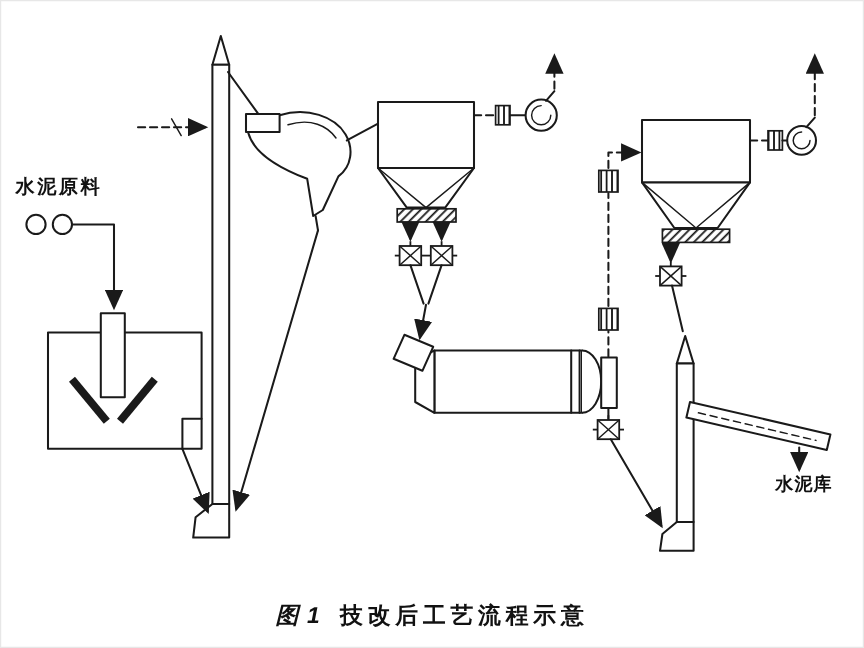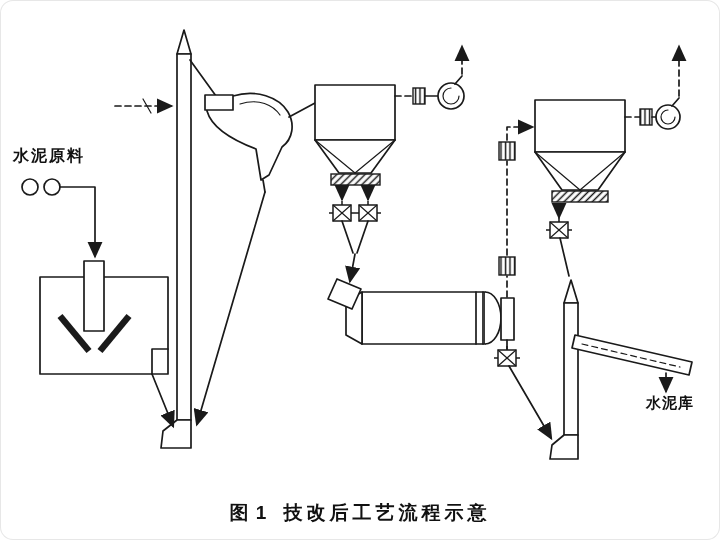--- a/index.html
+++ b/index.html
@@ -1,29 +1,29 @@
 <!DOCTYPE html>
 <html><head>
 <meta charset="utf-8">
 <style>
   html,body{margin:0;padding:0;background:#fff;}
-  .stage{position:relative;width:720px;height:540px;background:#ffffff;font-family:"Liberation Sans",sans-serif;color:#111;overflow:hidden;box-shadow:inset 0 0 0 1px #e7e7e7;border-radius:13px;}
+  .stage{position:relative;width:720px;height:540px;background:#ffffff;font-family:"Liberation Sans",sans-serif;color:#111;overflow:hidden;box-shadow:inset 0 0 0 1px #e7e7e7;}
   .stage svg{position:absolute;left:0;top:0;}
   .ln{fill:none;stroke:#1a1a1a;stroke-width:1.7;stroke-linecap:round;stroke-linejoin:round;}
   .thin{stroke-width:1.2;}
   .thick{stroke-width:6.5;stroke-linecap:butt;}
   .dash{stroke-dasharray:6 4;}
   .shape{fill:#ffffff;stroke:#1a1a1a;stroke-width:1.7;stroke-linejoin:round;}
   .pat-h{fill:url(#hatch);stroke:#1a1a1a;stroke-width:1.4;}
   .pat-s{fill:url(#stripes);stroke:#1a1a1a;stroke-width:1.4;}
   .txt{position:absolute;font-weight:bold;color:#111;white-space:nowrap;}
   .lbl-raw{left:13px;top:146px;font-size:16px;letter-spacing:2px;}
   .lbl-silo{left:646px;top:394px;font-size:15px;letter-spacing:1px;}
   .caption{left:0;top:500px;width:720px;text-align:center;font-size:19px;letter-spacing:4px;}
-  .caption .pre{letter-spacing:1px;margin-right:16px;}
+  .caption .pre{letter-spacing:1px;margin-right:16px;font-style:italic;}
 </style>
 </head>
 <body>
 
 <div class="stage">
 <svg width="720" height="540" viewBox="0 0 720 540">
   <defs>
     <marker id="arr" markerWidth="11" markerHeight="9" refX="8.5" refY="4.5" orient="auto">
       <path d="M0,0 L10,4.5 L0,9 Z" fill="#1a1a1a"></path>
     </marker>

